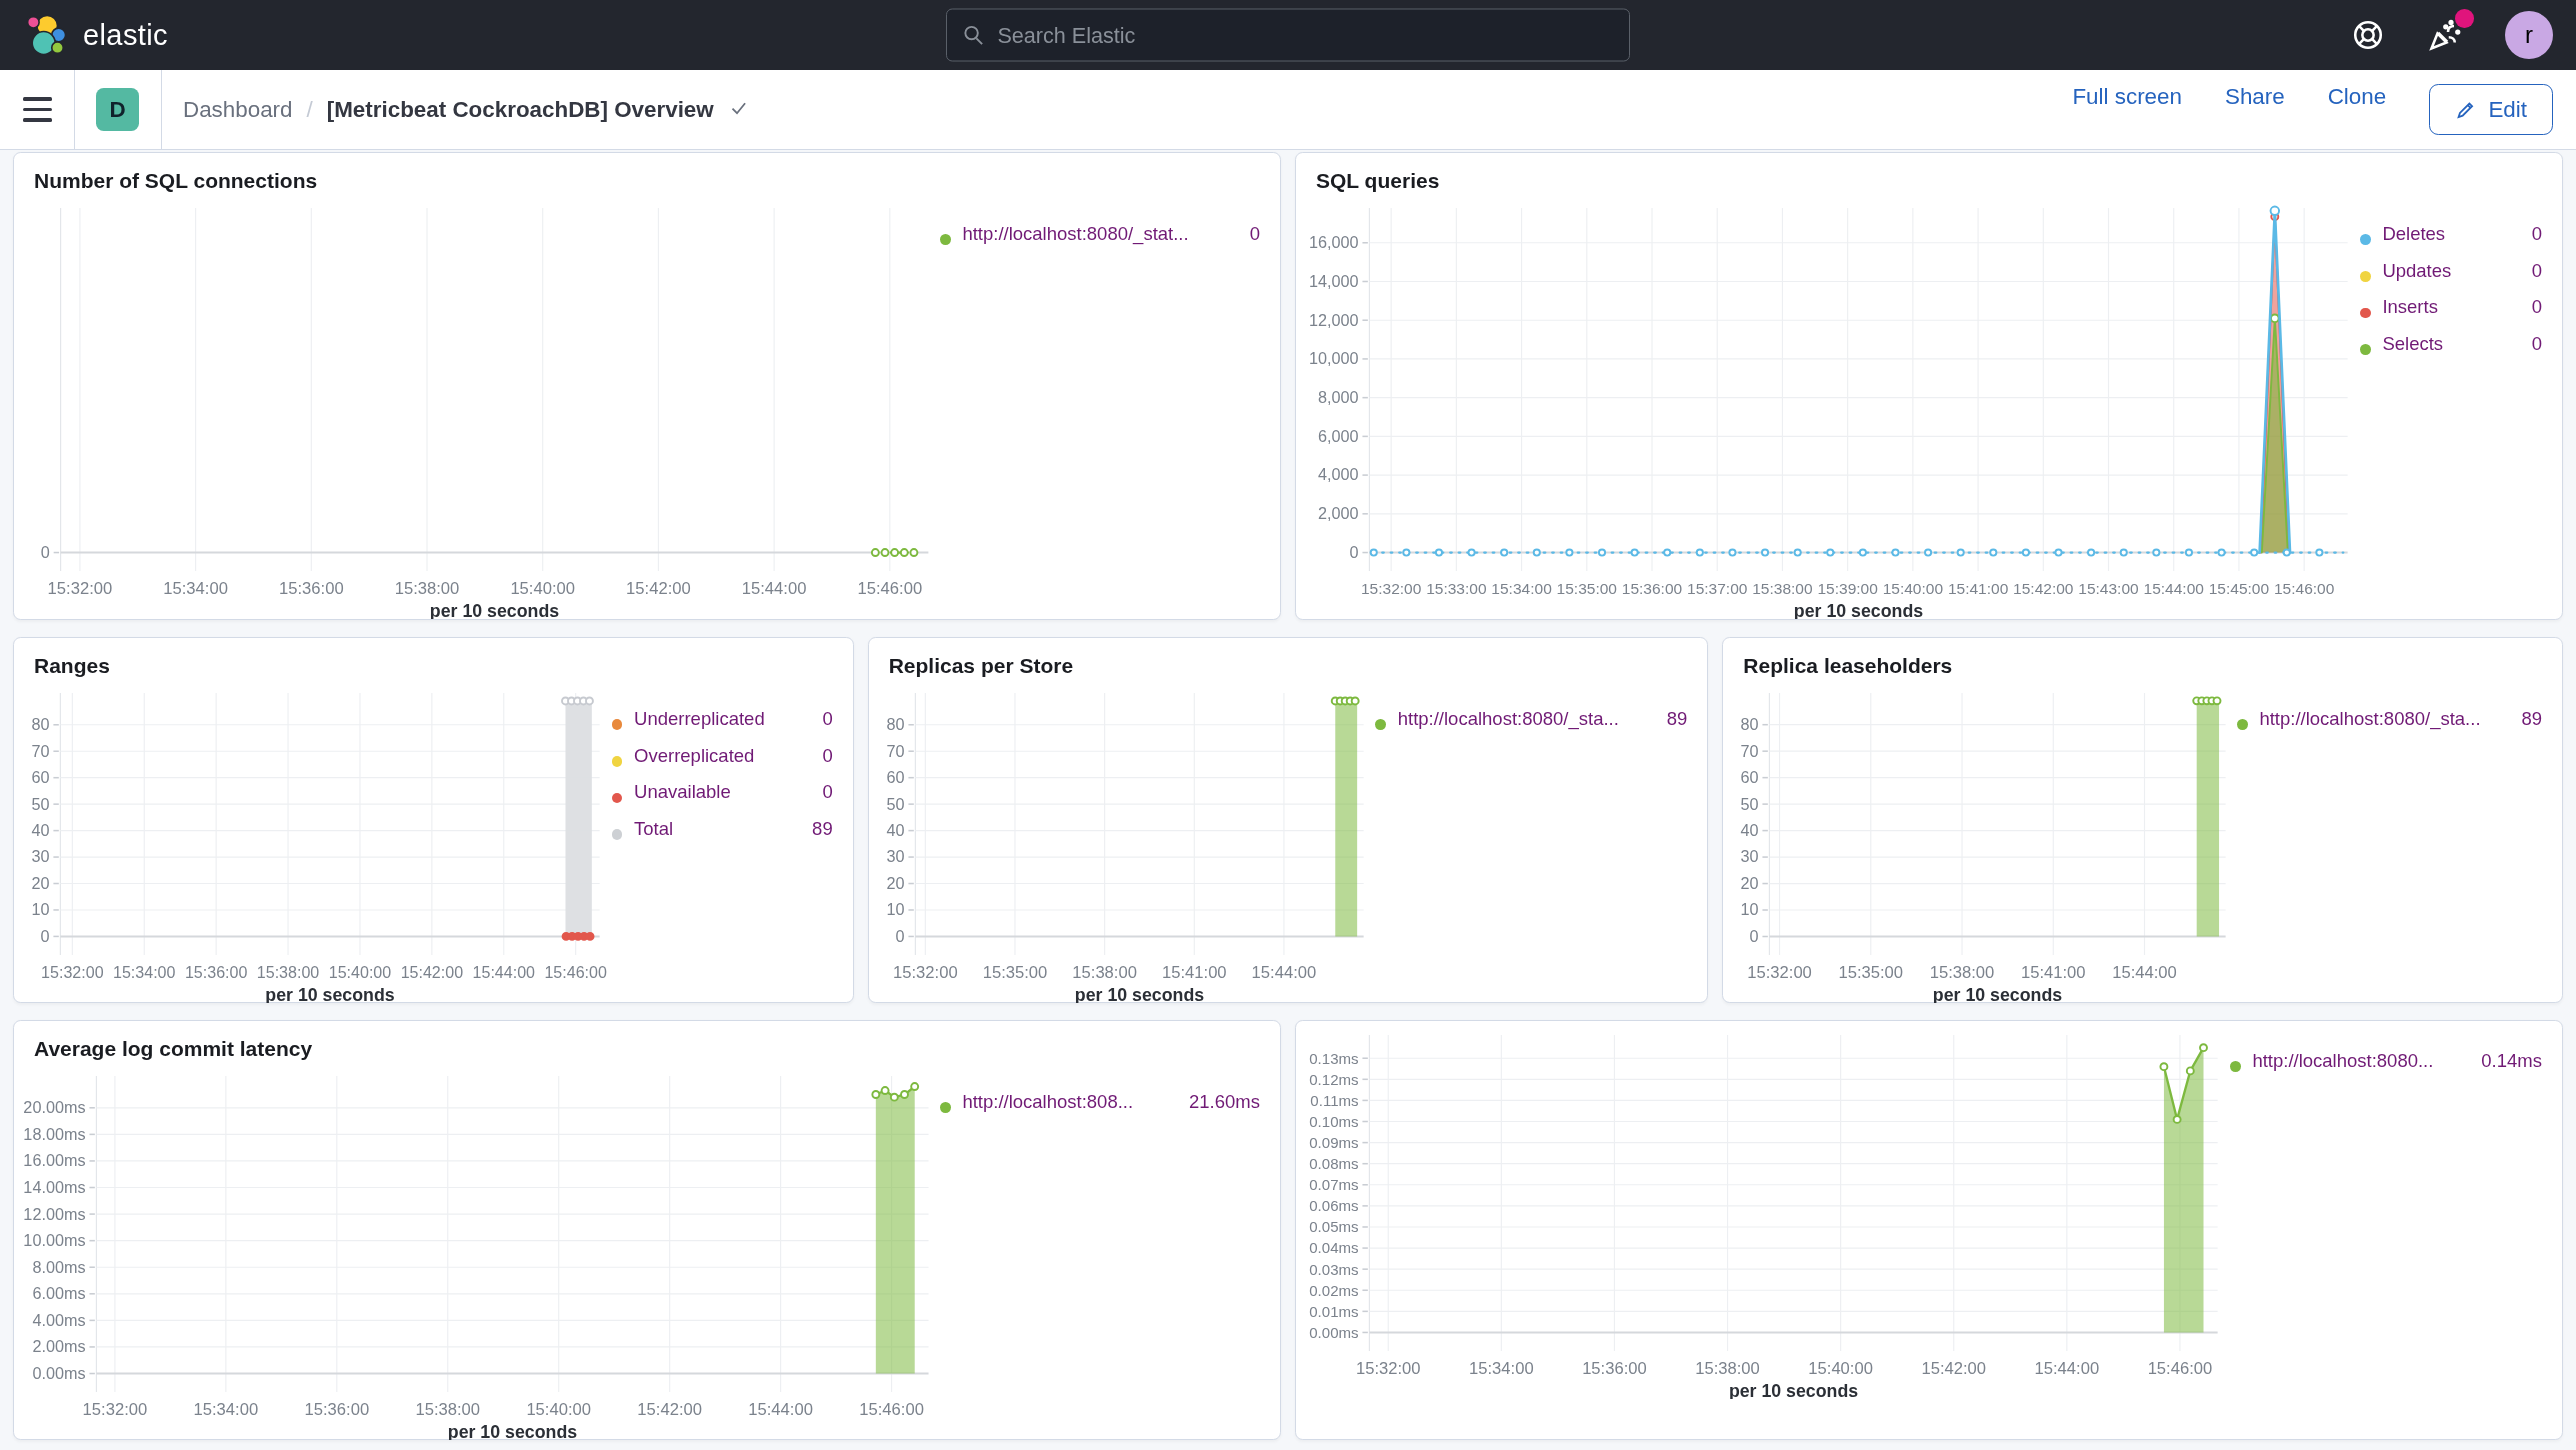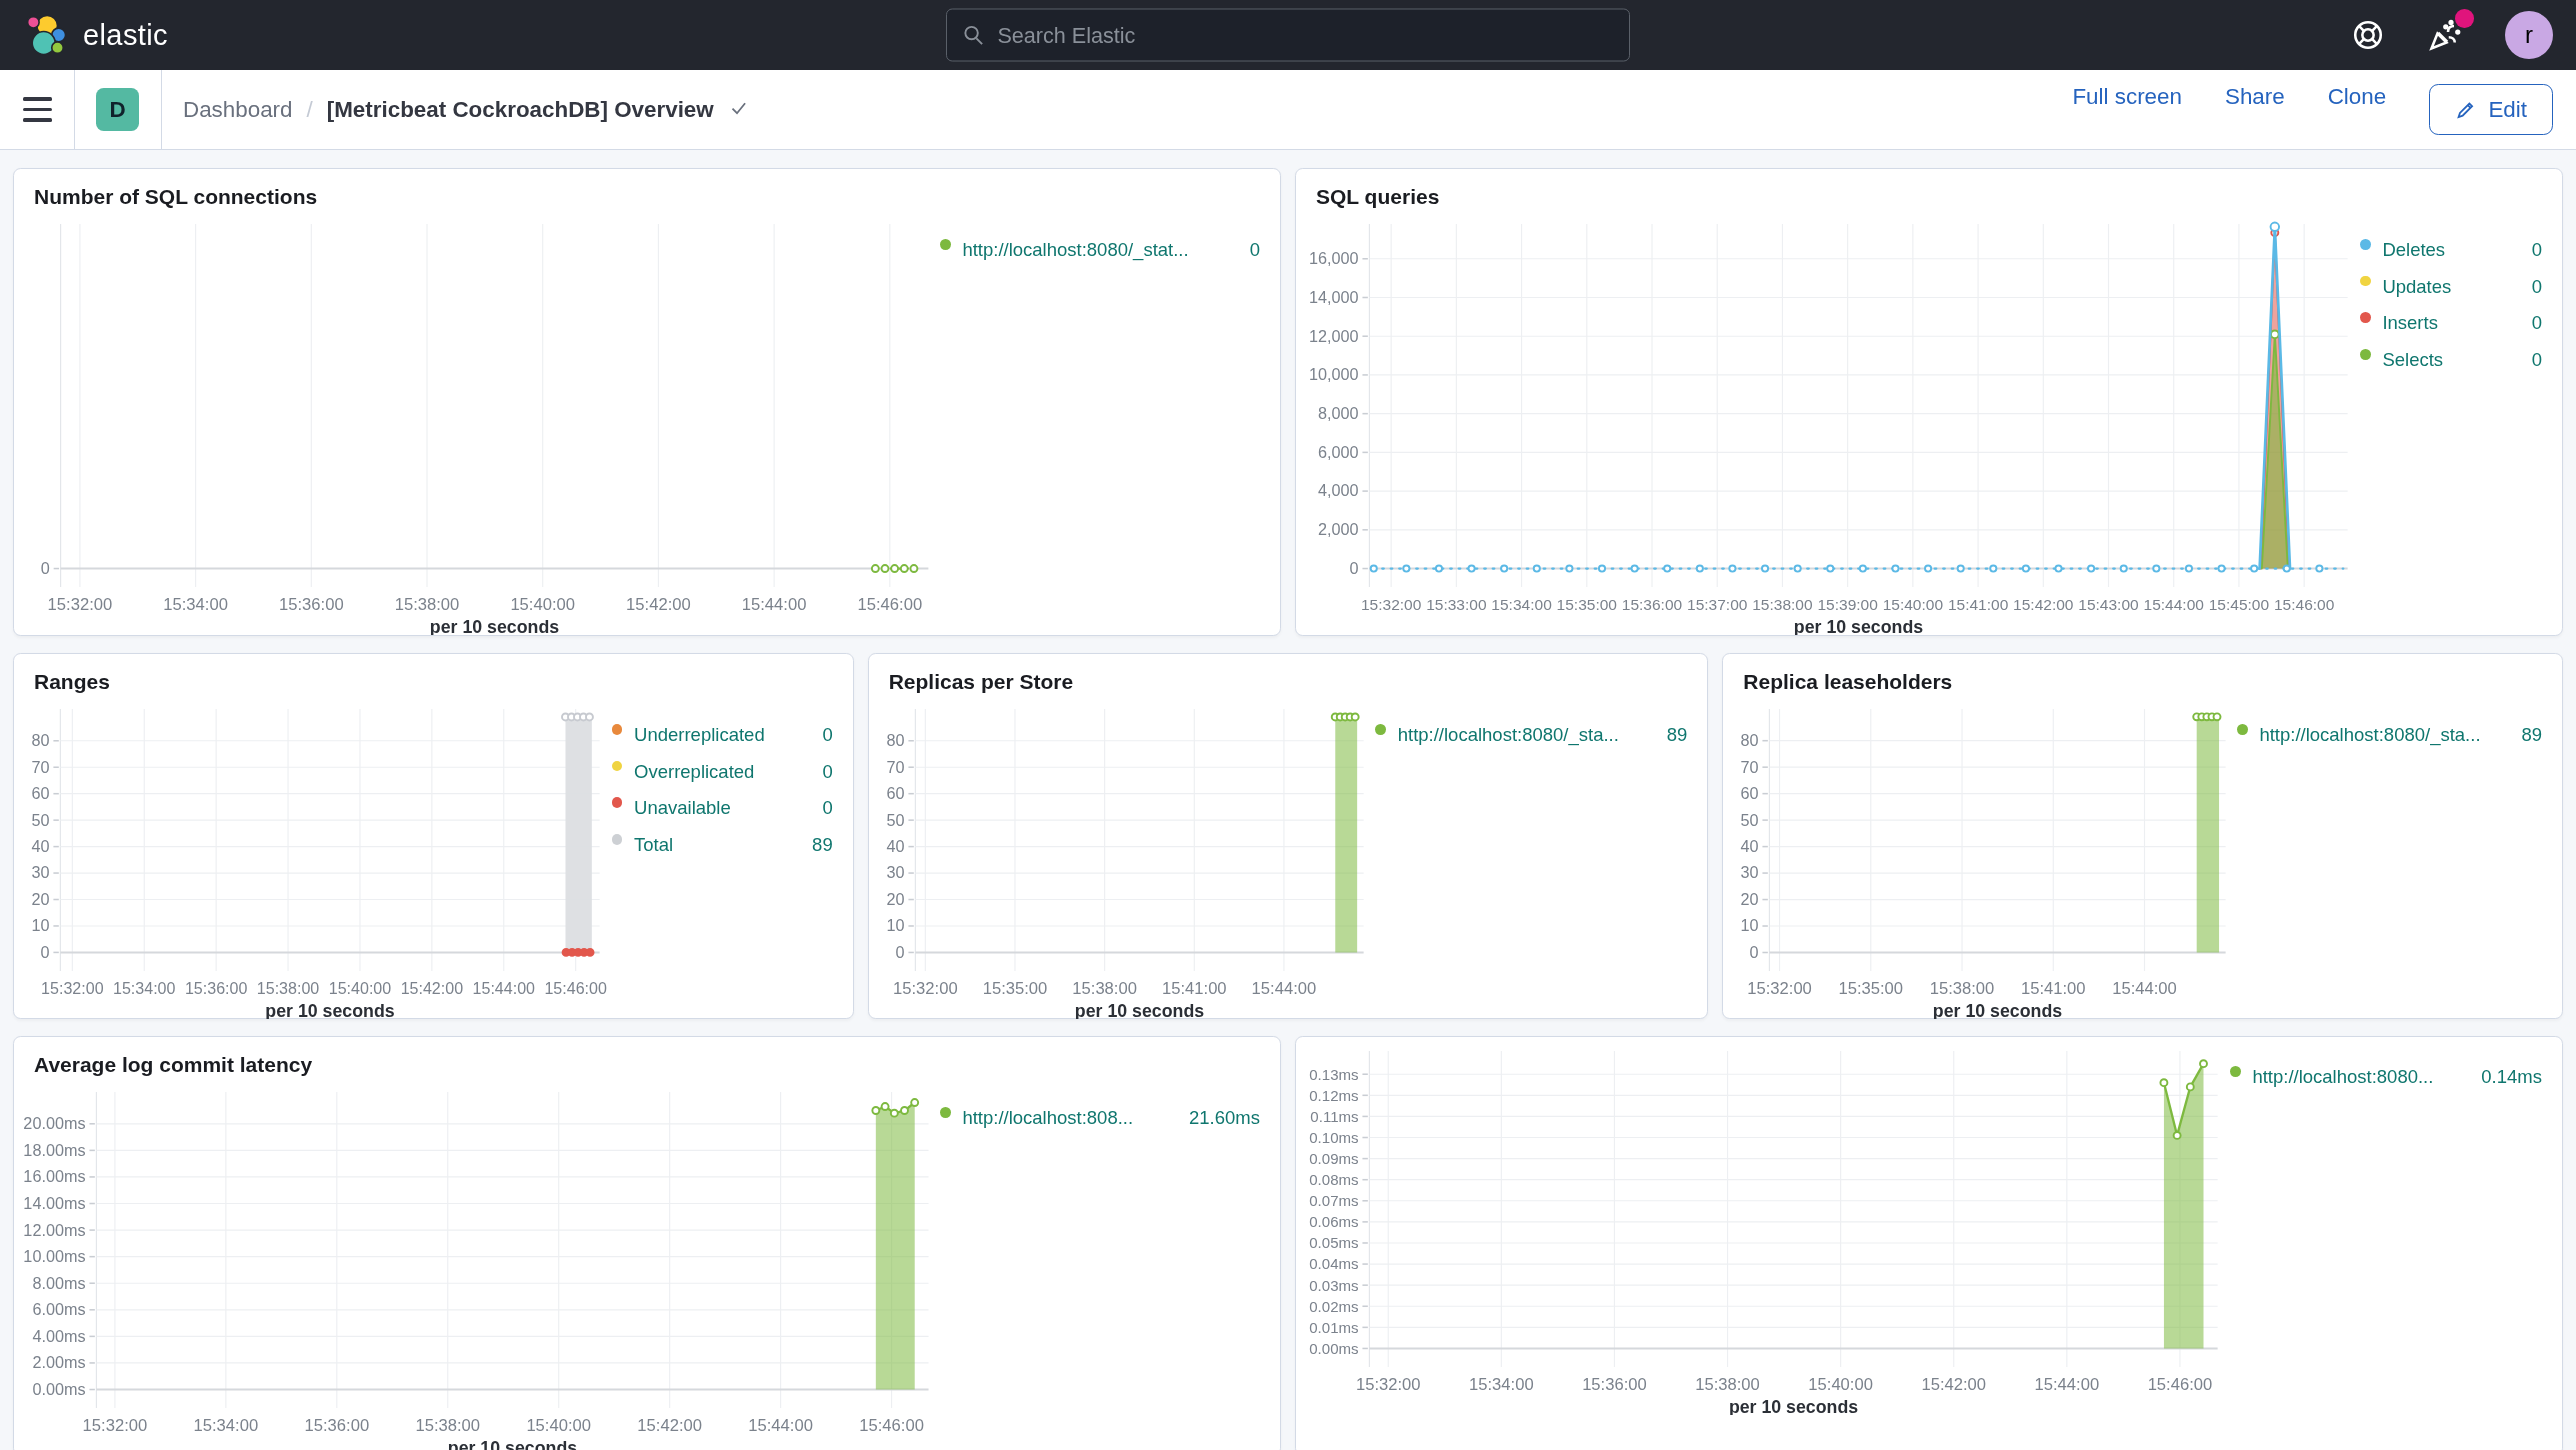--- a/index.html
+++ b/index.html
@@ -26,29 +26,29 @@
 .space-badge{width:43px;height:43px;border-radius:7.7px;background:#54b9a2;color:#10222b;font-weight:700;font-size:22.4px;display:flex;align-items:center;justify-content:center;cursor:pointer}
 .crumbs{display:flex;gap:14px}
 .crumb-root{color:#69707d;font-size:22.4px;cursor:pointer}
 .crumb-sep{color:#c4cad4;font-size:22.4px}
 .page-title{color:#343741;font-size:22.4px;font-weight:600;cursor:pointer}
 .actions{margin-left:auto;display:flex;align-items:flex-start;gap:43px}
 .linkbtn{color:#2563be;font-size:22.4px;font-weight:500;cursor:pointer;background:none;border:none;font-family:inherit}
 .edit-btn{display:flex;align-items:center;gap:11.6px;border:1.5px solid #2563be;color:#2563be;border-radius:9.3px;height:51px;padding:0 25px;font-size:22.4px;font-weight:500;background:#fff;cursor:pointer;font-family:inherit}
 
 
-.row{display:flex;gap:14px;padding:0 13px;margin-top:18px}
+.row{display:flex;gap:14px;padding:0 13px;margin-top:2px}
 .row + .row{margin-top:17px}
 .r1{height:468px}.r2{height:366px}.r3{height:420px}
 .panel{flex:1;background:#fff;border:0.8px solid #d3dae6;border-radius:7.7px;display:flex;flex-direction:column;box-shadow:0 1.5px 3.1px rgba(0,0,0,.04);min-width:0}
 .panel-title{font-size:21px;font-weight:700;color:#1a1c21;padding:15.5px 20px 1.5px}
 .panel-body{flex:1;display:flex;min-height:0}
 .chart{flex:1;min-width:0}
 .legend{padding-top:29px;padding-right:20px;display:flex;flex-direction:column;gap:14.7px;flex:none}
-.legend-item{display:flex;align-items:flex-start;gap:11.6px;font-size:18.5px;color:#0f766e;cursor:pointer}
+.legend-item{display:flex;align-items:flex-end;gap:11.6px;font-size:18.5px;color:#701a75;cursor:pointer}
 .dot{width:10.8px;height:10.8px;border-radius:50%;flex:none}
 .val{margin-left:auto}
 .w440{width:340px}.w260{width:202px}.w310{width:241px}.w430{width:332px}.w420{width:325px}
 </style>
 </head>
 <body>
 
 <div class="header">
   <div class="brand">
     <svg width="46" height="46" viewBox="0 0 40 40">

